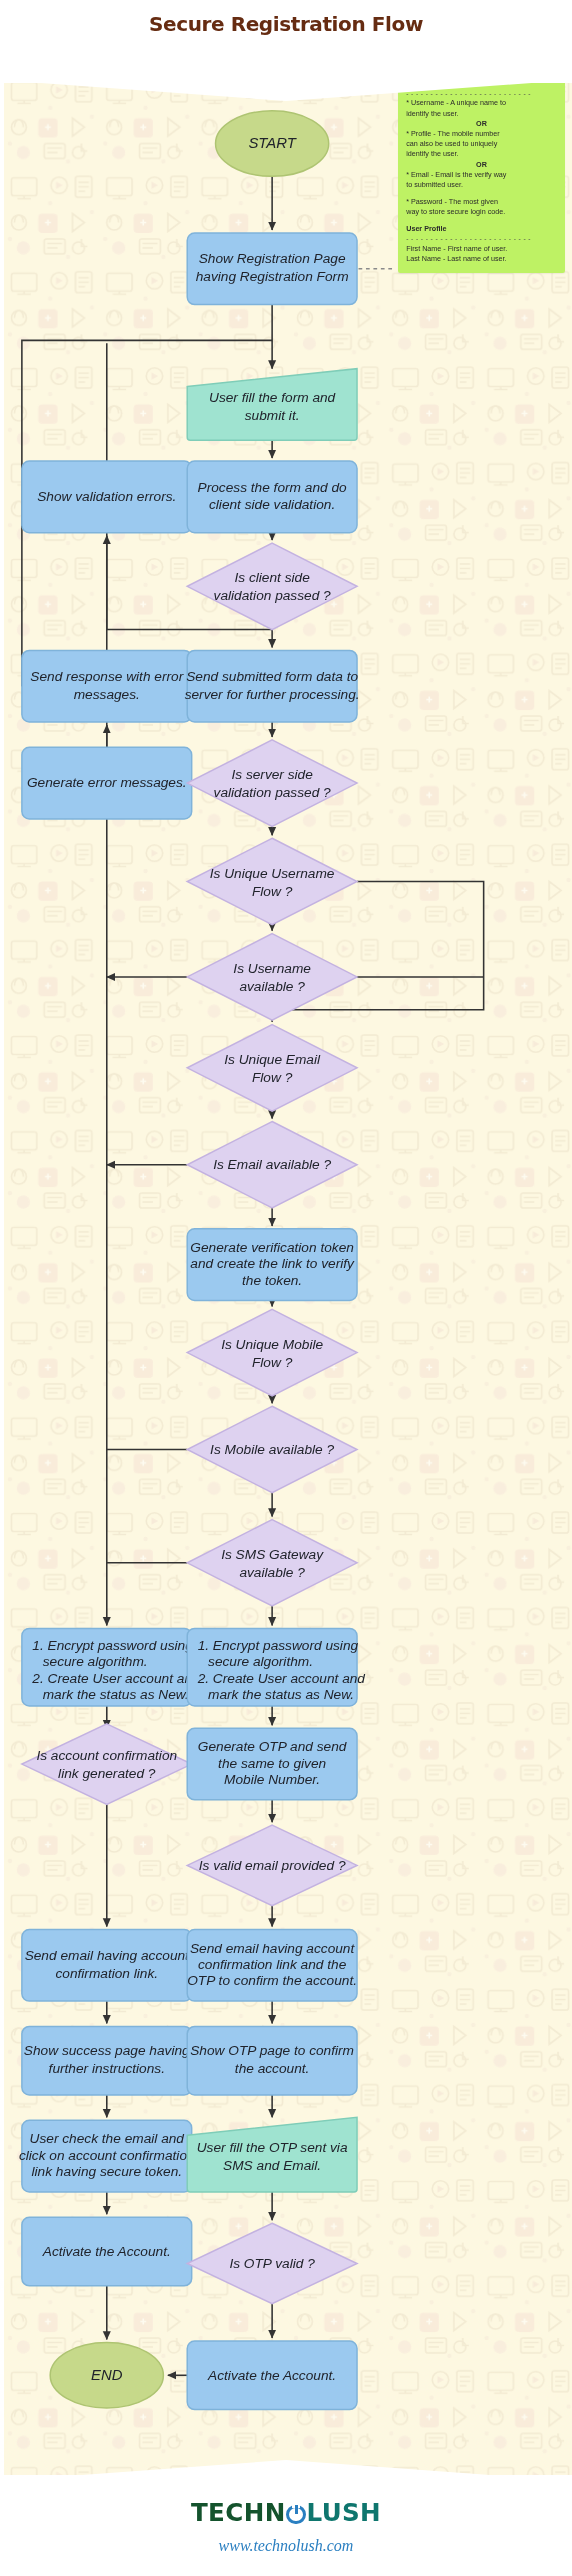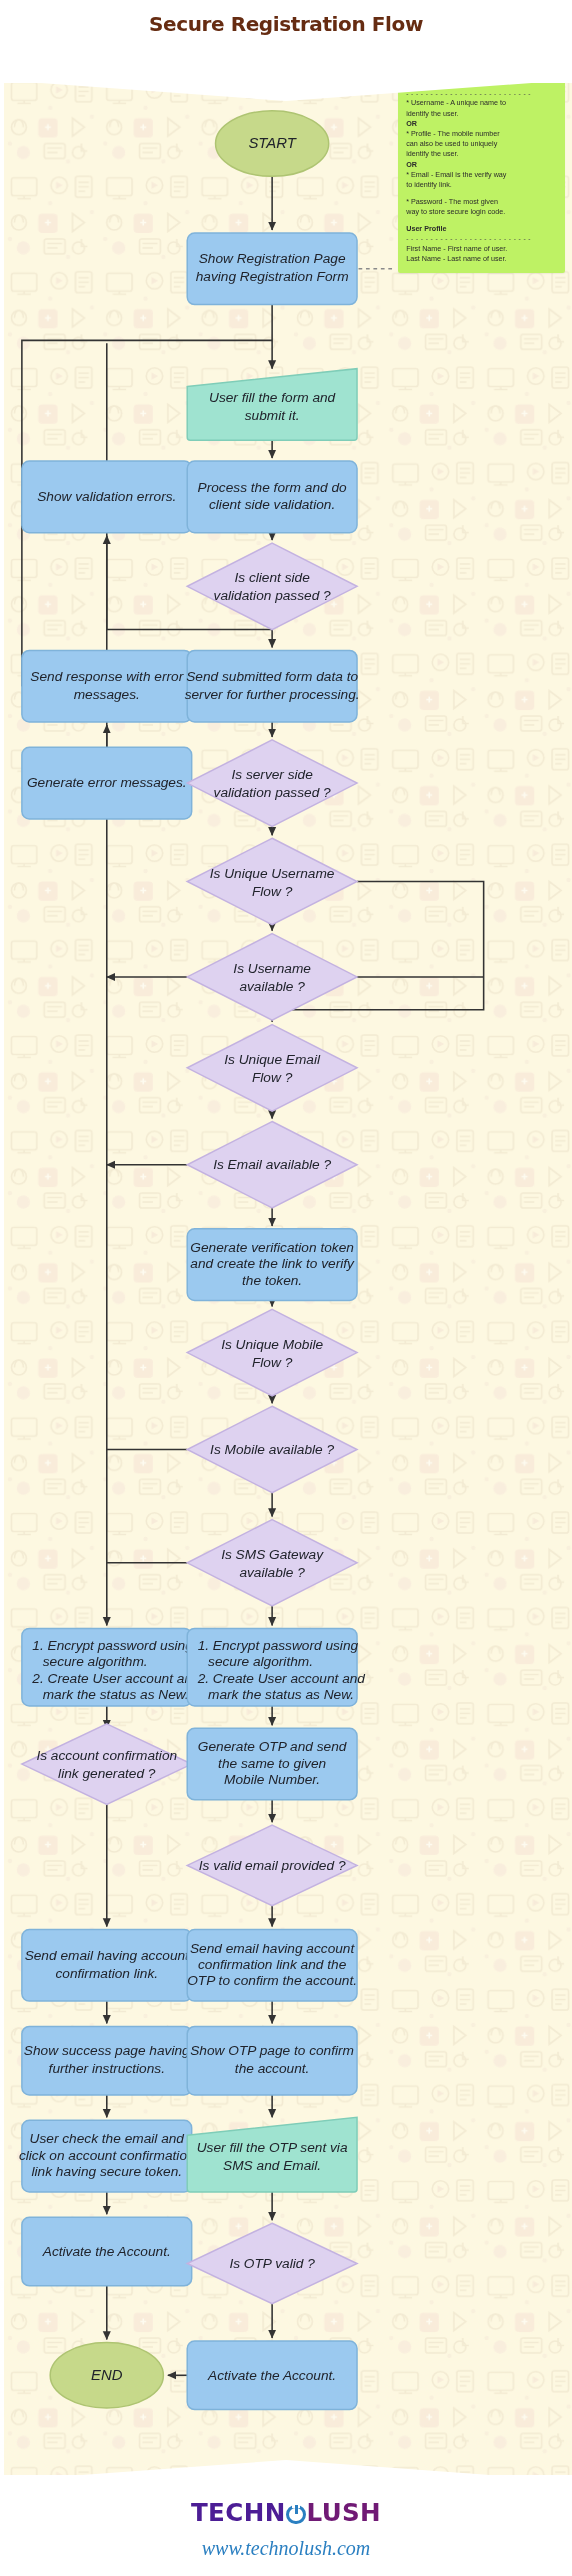--- a/index.html
+++ b/index.html
@@ -55,39 +55,39 @@
   }
   #logo-wrap {
     position:absolute; left:0; top:2501px; width:572px; text-align:center;
     z-index:7;
   }
   .logo-text {
     font-family:"DejaVu Sans", sans-serif;
     font-size:24.6px; font-weight:bold; letter-spacing:0.4px;
     display:inline-block; line-height:1;
   }
-  .logo-a { color:#4c1d95; }
-  .logo-b { color:#701a75; }
+  .logo-a { color:#14532d; }
+  .logo-b { color:#0f766e; }
   .logo-o {
     display:inline-block; width:19.4px; height:19.4px; border-radius:50%;
     border:3px solid #2a7fc1; position:relative; vertical-align:-3px;
     margin:0 0.7px;
   }
   .logo-o::after {
     content:""; position:absolute; left:50%; top:-2.2px;
     margin-left:-1.5px; width:3px; height:9px; background:#2a7fc1;
   }
   .logo-o::before {
     content:""; position:absolute; left:50%; top:-4.5px;
     margin-left:-3.7px; width:7.5px; height:4.5px; background:#fff;
   }
   #logo-url {
     position:absolute; left:0; top:2537px; width:572px; text-align:center;
     font-family:"Liberation Serif", serif;
-    font-style:italic; font-size:20px; color:#2a7fc1; z-index:7;
+    font-style:italic; font-size:16px; color:#2a7fc1; z-index:7;
   }
 
   
   .node-text {
     font-family:"Liberation Sans", sans-serif;
     font-size:9.2px; fill:#20232b;
     text-anchor:middle; dominant-baseline:middle;
   }
   .node-text-l { text-anchor:start; }
   .term-text {
@@ -99,21 +99,21 @@
   
   #note {
     position:absolute; left:398px; top:44px; width:167px;
     background:#bef264; z-index:4;
     border-radius:2.2px 9px 2.2px 2.2px;
     padding:7.5px 8.2px 9px 8.2px;
     font-size:7.2px; line-height:1.42; color:#2b2b2b;
     box-shadow:0 0.7px 1.5px rgba(0,0,0,0.06);
   }
   #note .nb { font-weight:bold; }
-  #note .ctr { font-weight:bold; }
+  #note .ctr { text-align:center; font-weight:bold; }
   #note .dash { letter-spacing:0.4px; color:#4a4a4a; font-size:6.7px; }
   #note .gap { height:6.7px; }
 </style>
 </head>
 <body>
 
 <div id="header">
   <div id="title">Secure Registration Flow</div>
 </div>
 <div id="header-notch"></div>
@@ -436,21 +436,21 @@
   <div class="nb">User Identification</div>
   <div class="dash">- - - - - - - - - - - - - - - - - - - - - - - - - -</div>
   <div>* Username - A unique name to</div>
   <div>identify the user.</div>
   <div class="ctr">OR</div>
   <div>* Profile - The mobile number</div>
   <div>can also be used to uniquely</div>
   <div>identify the user.</div>
   <div class="ctr">OR</div>
   <div>* Email - Email is the verify way</div>
-  <div>to identify link.</div>
+  <div>to submitted user.</div>
   <div class="gap"></div>
   <div>* Password - The most given</div>
   <div>way to store secure login code.</div>
   <div class="gap"></div>
   <div class="nb">User Profile</div>
   <div class="dash">- - - - - - - - - - - - - - - - - - - - - - - - - -</div>
   <div>First Name - First name of user.</div>
   <div>Last Name - Last name of user.</div>
 </div>
 

